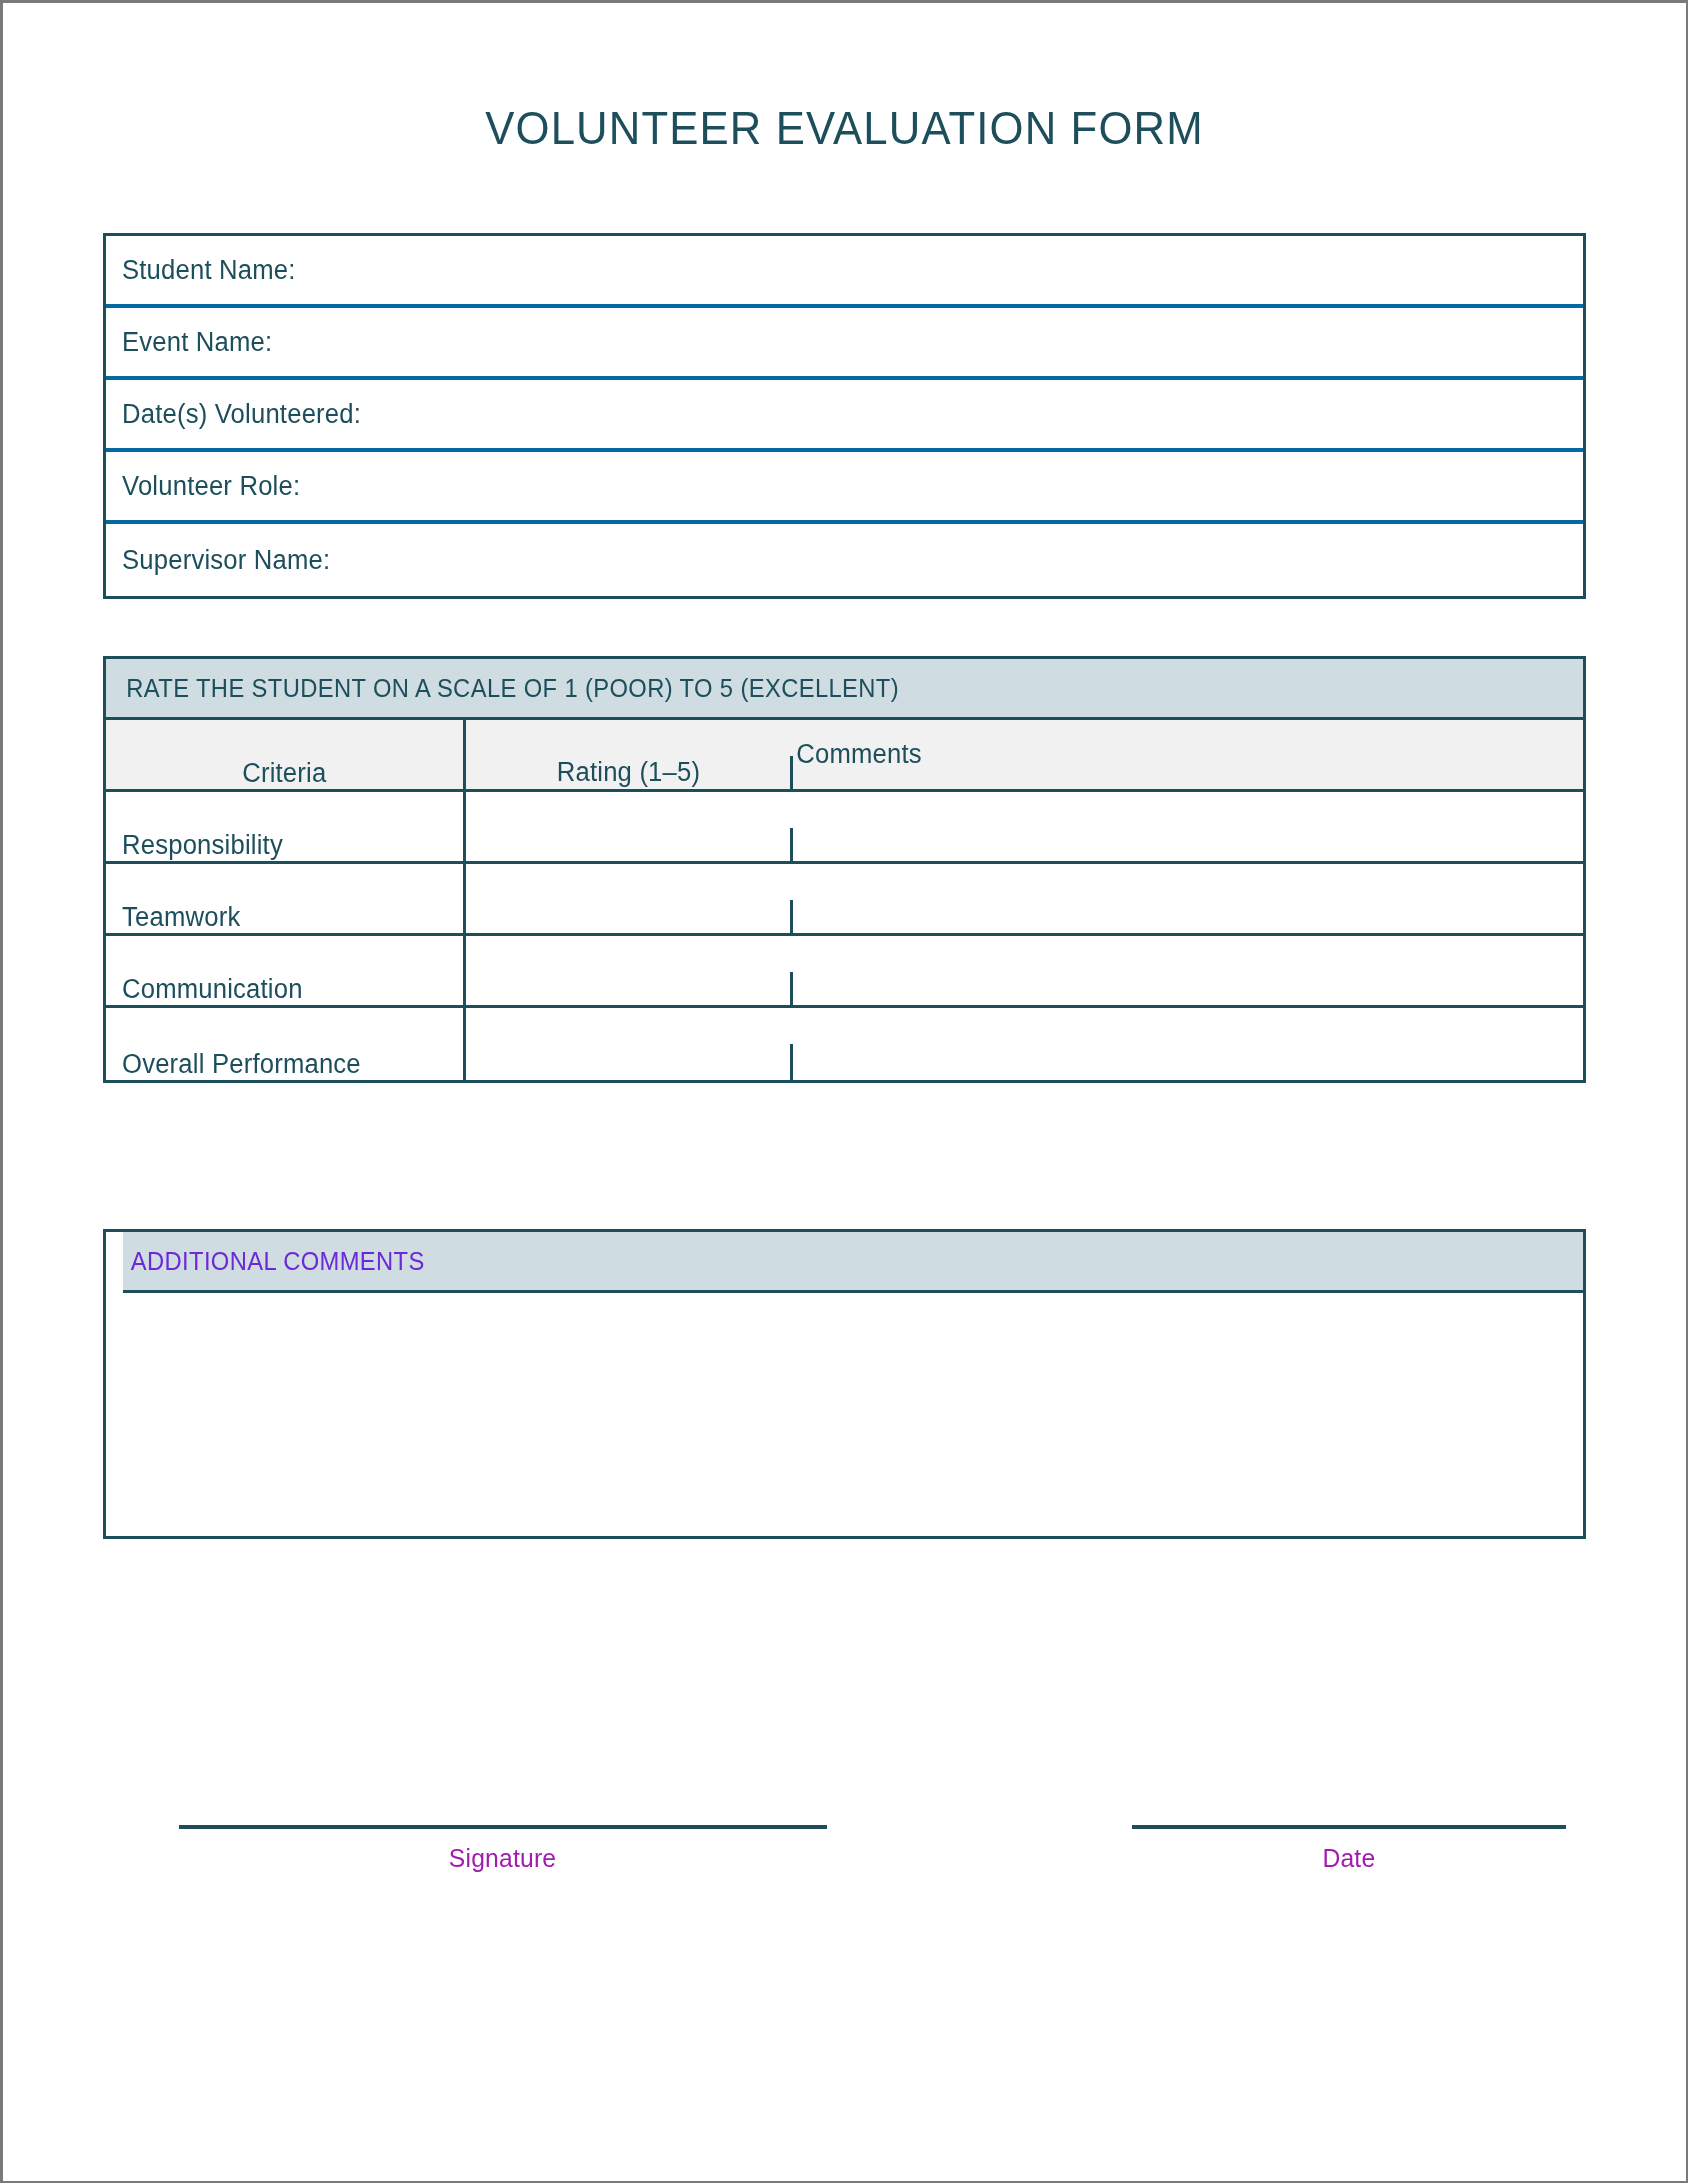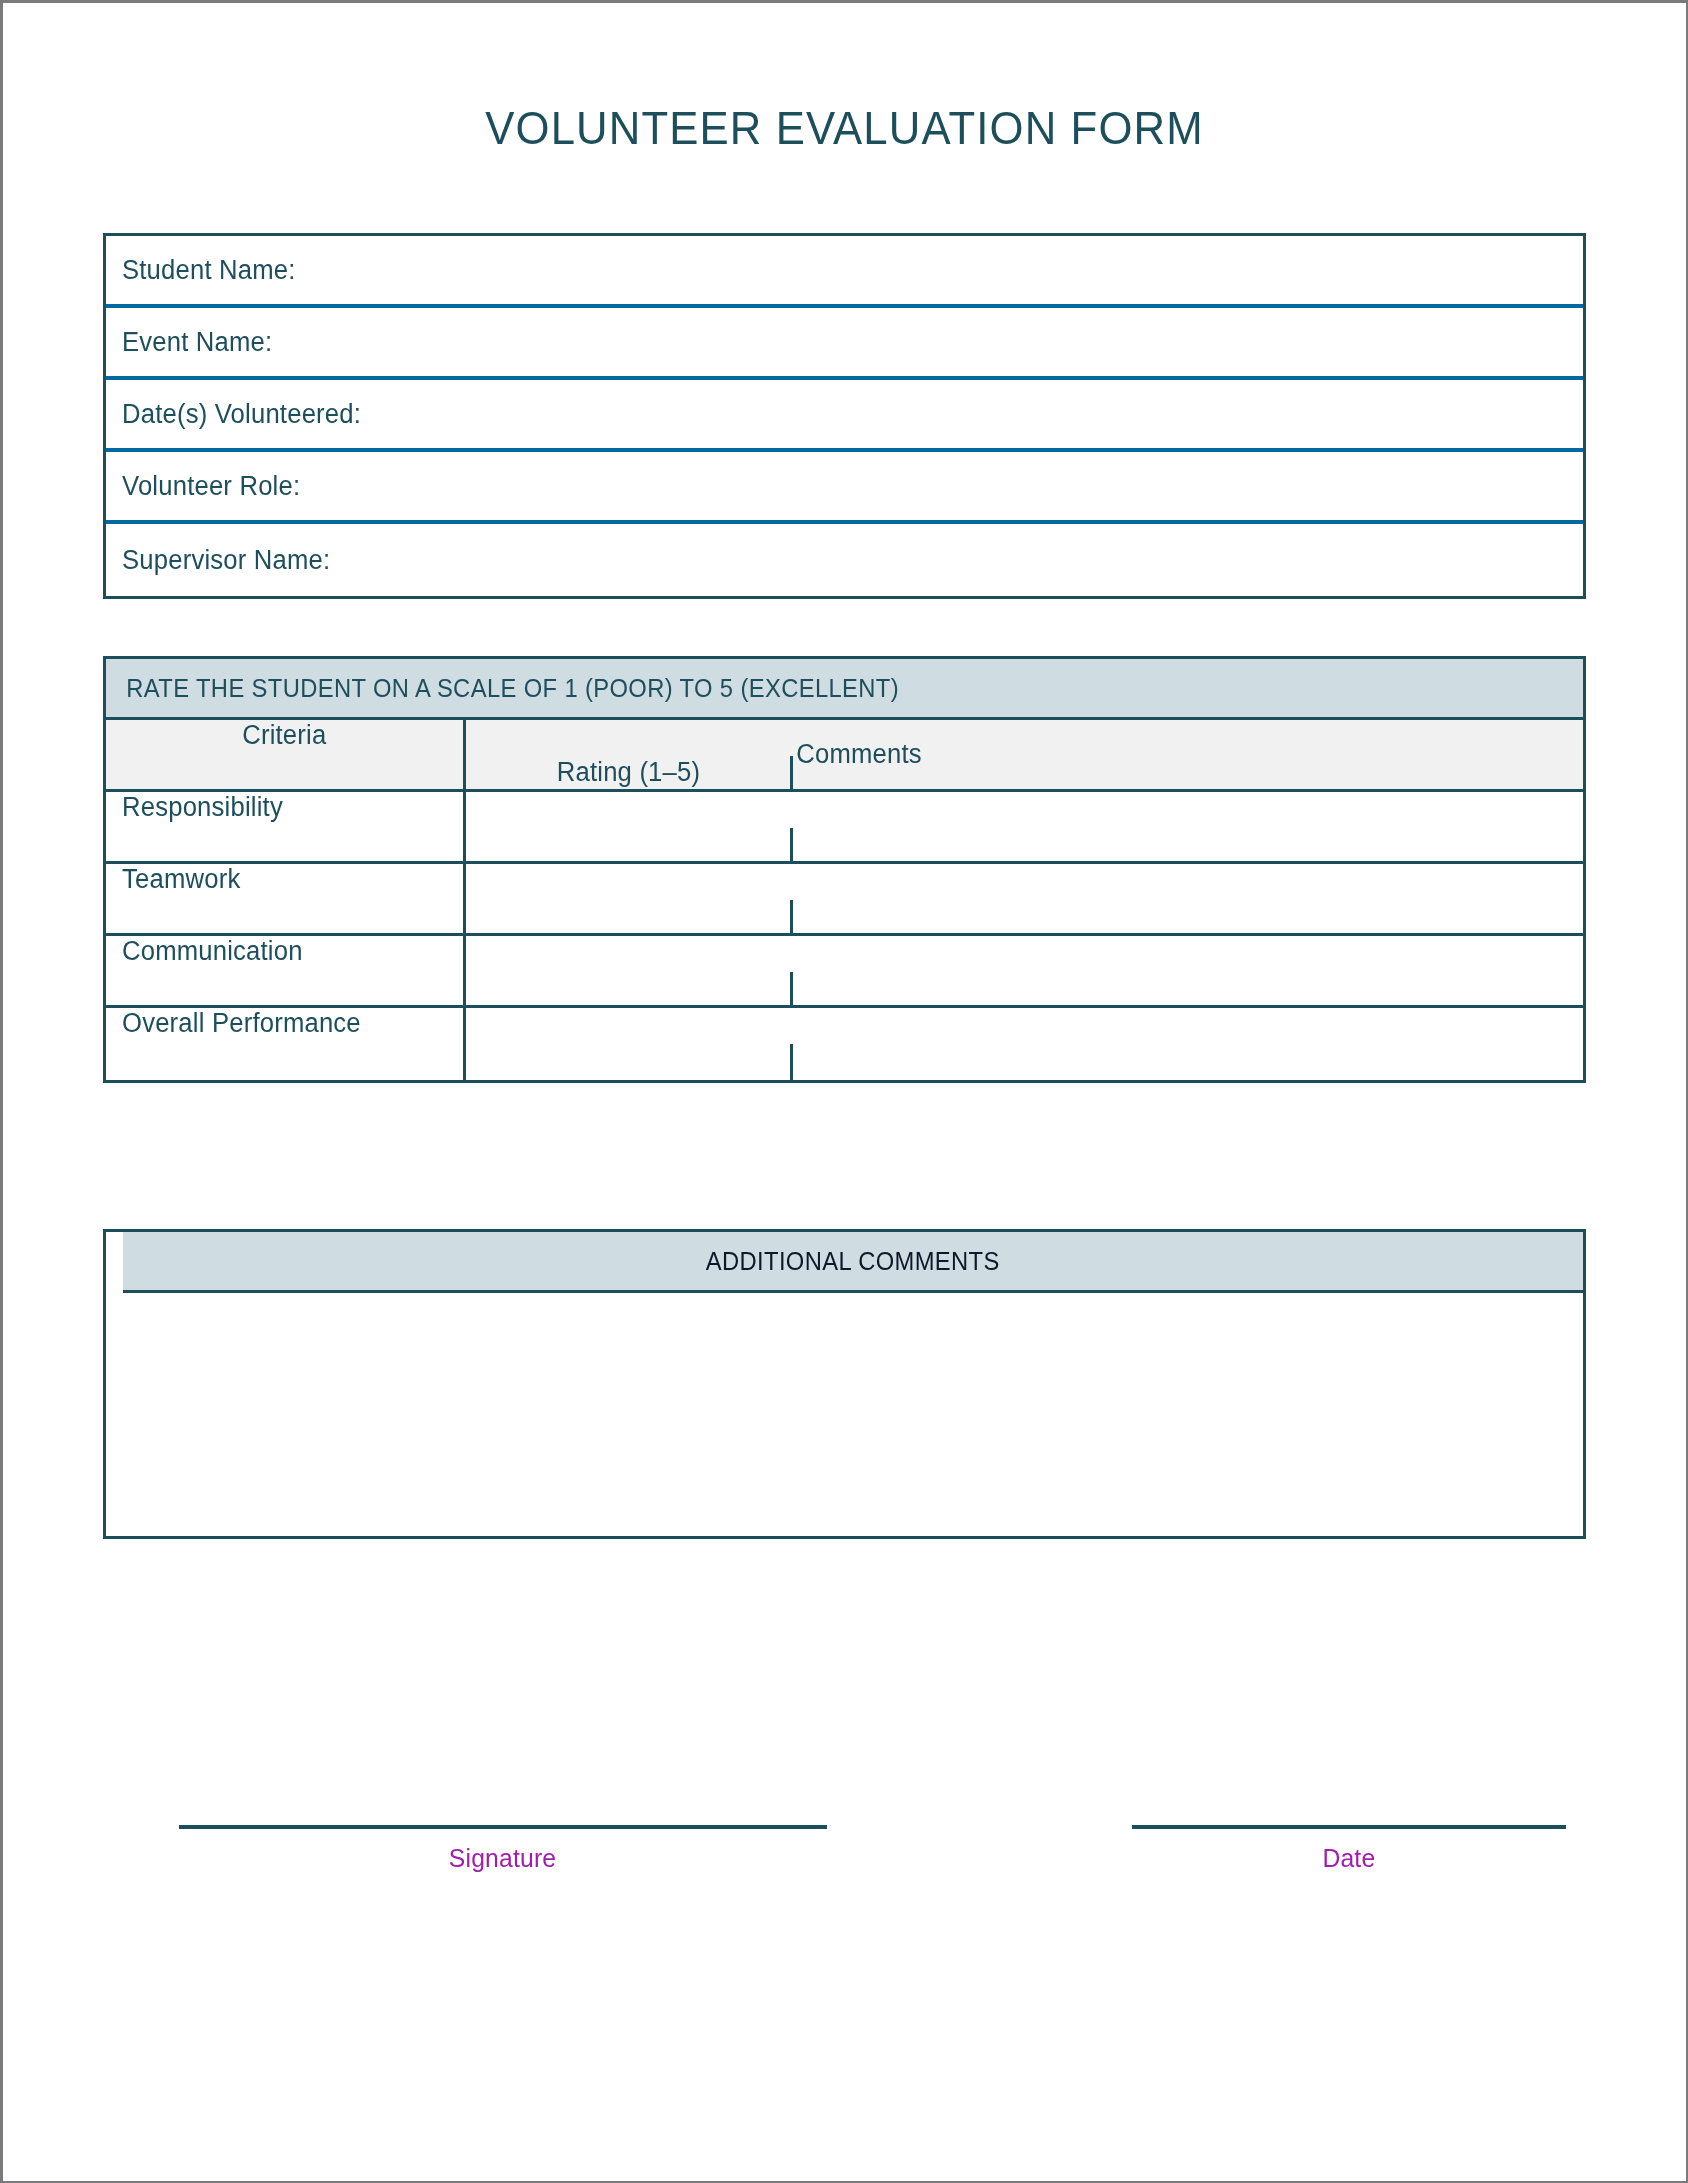--- a/index.html
+++ b/index.html
@@ -102,21 +102,21 @@
     box-sizing: border-box;
     border-bottom: 3px solid #1d4e5c;
   }
   .rt-row:last-child { border-bottom: none; }
   .rt-head { background: #f1f1f1; }
   .rt-c1 {
     width: 360px;
     box-sizing: border-box;
     border-right: 3px solid #1d4e5c;
     display: flex;
-    align-items: flex-start;
+    align-items: flex-end;
   }
   .rt-c2 {
     width: 327px;
     box-sizing: border-box;
     border-right: 3px solid #1d4e5c;
     display: flex;
     align-items: center;
     justify-content: center;
     margin-top: 36px;
   }
@@ -147,22 +147,22 @@
     width: 1483px;
     border: 3px solid #1d4e5c;
     box-sizing: border-box;
   }
   .cm-banner {
     height: 61px;
     background: #cfdce1;
     border-bottom: 3px solid #1d4e5c;
     display: flex;
     align-items: center;
-    justify-content: center;
-    color: #0f172a;
+    justify-content: flex-start;
+    color: #6d28d9;
     font-size: 25px;
     letter-spacing: 0.4px;
     box-sizing: border-box;
     margin-left: 17px;
   }
   .cm-banner span { display: inline-block; transform: scaleX(0.95); }
   .cm-area {
     height: 243px;
     background: #ffffff;
   }

